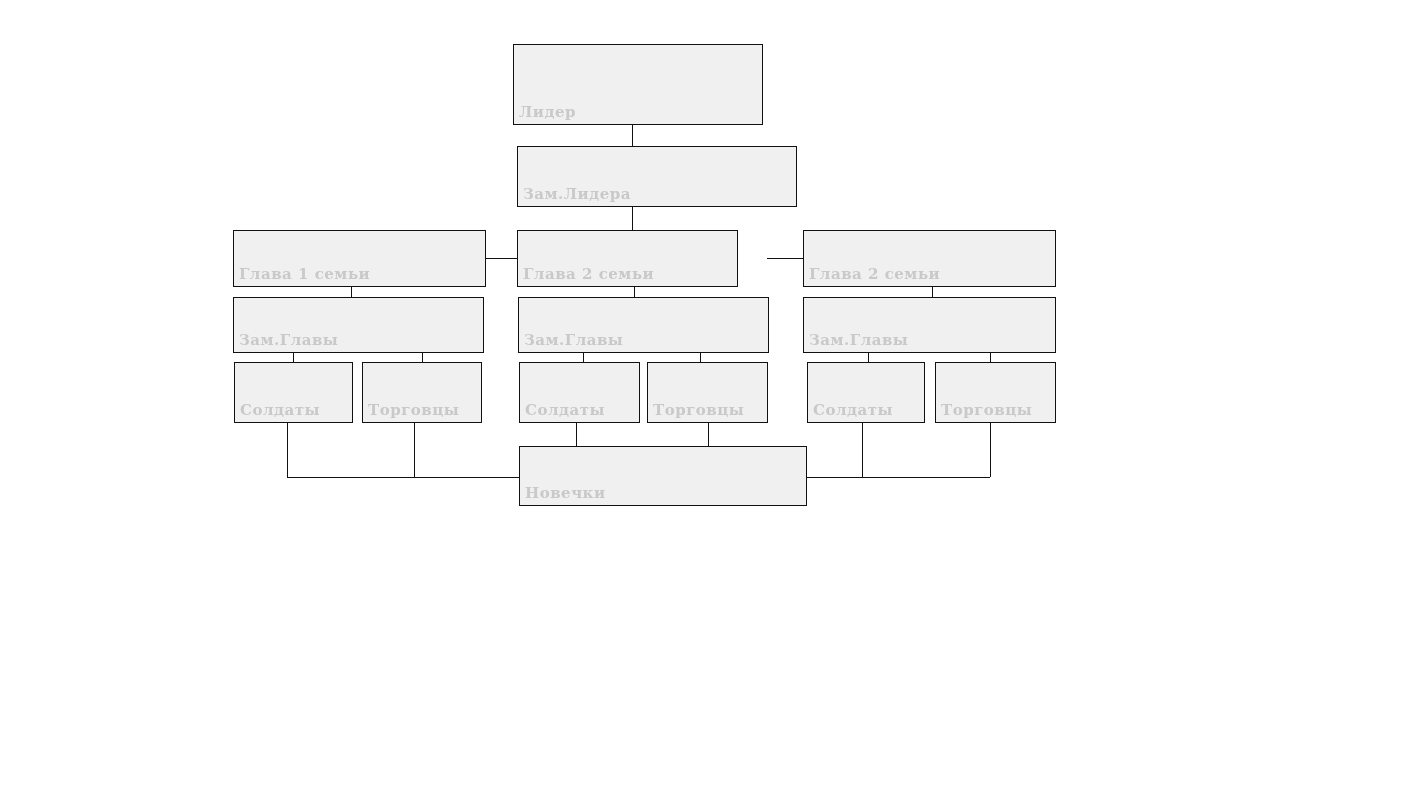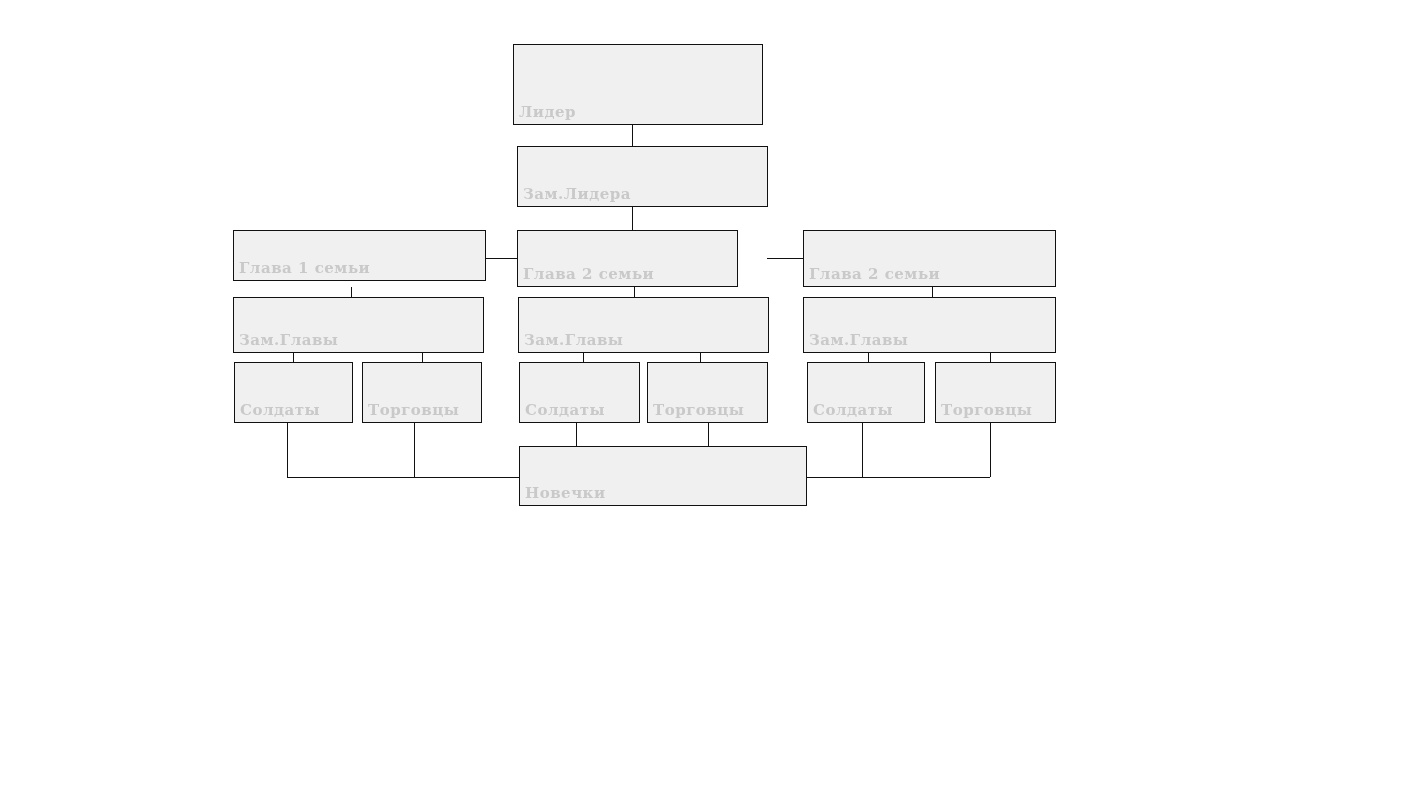--- a/index.html
+++ b/index.html
@@ -58,24 +58,24 @@
     <div class="edge" style="left: 414px; top: 423px; width: 1px; height: 54px; background: rgb(17, 17, 17);"></div>
     <div class="edge" style="left: 576px; top: 423px; width: 1px; height: 23px; background: rgb(17, 17, 17);"></div>
     <div class="edge" style="left: 708px; top: 423px; width: 1px; height: 23px; background: rgb(17, 17, 17);"></div>
     <div class="edge" style="left: 862px; top: 423px; width: 1px; height: 54px; background: rgb(17, 17, 17);"></div>
     <div class="edge" style="left: 990px; top: 423px; width: 1px; height: 54px; background: rgb(17, 17, 17);"></div>
     <div class="edge" style="left: 287px; top: 477px; width: 232px; height: 1px; background: rgb(17, 17, 17);"></div>
     <div class="edge" style="left: 769px; top: 477px; width: 221px; height: 1px; background: rgb(17, 17, 17);"></div>
     <div class="node" style="left: 513px; top: 44px; width: 250px; height: 81px; background: rgb(240, 240, 240); border-color: rgb(17, 17, 17);">
       <span class="node-label" style="color: rgb(201, 201, 201);">Лидер</span>
     </div>
-    <div class="node" style="left: 517px; top: 146px; width: 251px; height: 61px; background: rgb(240, 240, 240); border-color: rgb(17, 17, 17); padding-left: 11px;">
+    <div class="node" style="left: 517px; top: 146px; width: 280px; height: 61px; background: rgb(240, 240, 240); border-color: rgb(17, 17, 17); padding-left: 11px;">
       <span class="node-label" style="color: rgb(201, 201, 201);">Зам.Лидера</span>
     </div>
-    <div class="node" style="left: 233px; top: 230px; width: 253px; height: 51px; background: rgb(240, 240, 240); border-color: rgb(17, 17, 17);">
+    <div class="node" style="left: 233px; top: 230px; width: 253px; height: 57px; background: rgb(240, 240, 240); border-color: rgb(17, 17, 17);">
       <span class="node-label" style="color: rgb(201, 201, 201);">Глава 1 семьи</span>
     </div>
     <div class="node" style="left: 517px; top: 230px; width: 221px; height: 57px; background: rgb(240, 240, 240); border-color: rgb(17, 17, 17);">
       <span class="node-label" style="color: rgb(201, 201, 201);">Глава 2 семьи</span>
     </div>
     <div class="node" style="left: 803px; top: 230px; width: 253px; height: 57px; background: rgb(240, 240, 240); border-color: rgb(17, 17, 17);">
       <span class="node-label" style="color: rgb(201, 201, 201);">Глава 2 семьи</span>
     </div>
     <div class="node" style="left: 233px; top: 297px; width: 251px; height: 56px; background: rgb(240, 240, 240); border-color: rgb(17, 17, 17);">
       <span class="node-label" style="color: rgb(201, 201, 201);">Зам.Главы</span>

